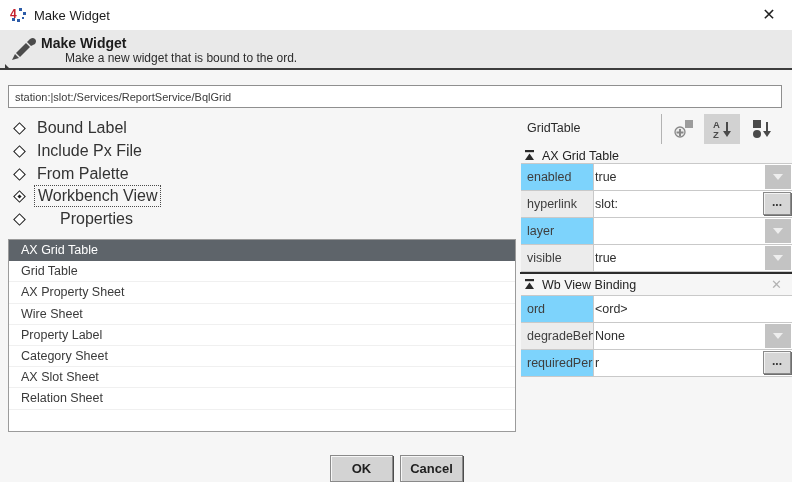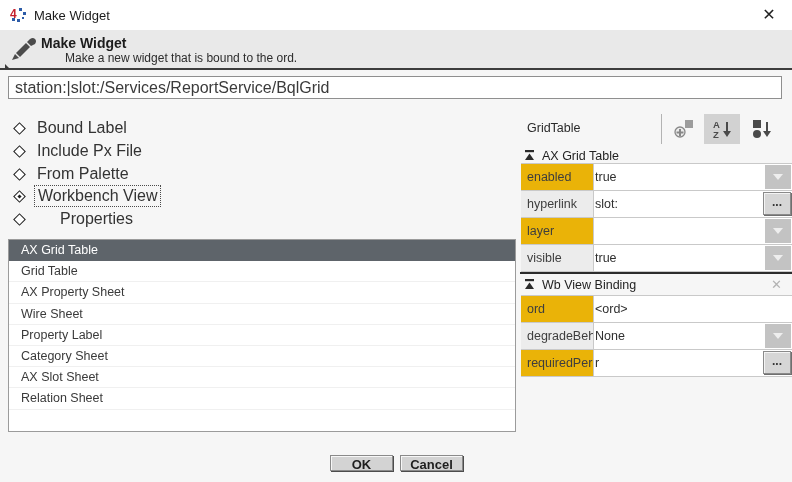--- a/index.html
+++ b/index.html
@@ -16,23 +16,23 @@
   .app-icon { position:absolute; left:10px; top:7px; width:16px; height:16px; }
   .title-text { position:absolute; left:34px; top:8px; font-size:13px; color:#1b1b1b; }
   .close-x { position:absolute; right:12px; top:4px; font-size:16px; color:#222; width:22px; height:22px; text-align:center; line-height:22px; cursor:default; font-weight:400; }
   
   .headerstrip { position:absolute; left:0; top:30px; width:792px; height:40px; background:#e9e9e9; border-bottom:2px solid #3d3d3d; }
   .pencil-wrap { position:absolute; left:3px; top:1px; width:36px; height:38px; }
   .hdr-title { position:absolute; left:41px; top:5px; font-size:14px; font-weight:bold; color:#1c1c1c; }
   .hdr-sub { position:absolute; left:41px; top:21px; font-size:12px; color:#2c2c2c;margin-left:24px; }
   
   .ord-input {
-    position:absolute; left:8px; top:76px; width:774px; height:23px;
+    position:absolute; left:8px; top:85px; width:774px; height:23px;
     background:#fff; border:1px solid #8f8f8f; font-family:inherit;
-    font-size:16px; color:#3b3b3b; padding:0 6px; outline:none;
+    font-size:11px; color:#3b3b3b; padding:0 6px; outline:none;
   }
   
   .radio-row { position:absolute; left:13px; height:18px; display:flex; align-items:center; }
   .diamond { width:9px; height:9px; border:1px solid #1c1c1c; background:#fff; transform:rotate(45deg); margin:0 10px 0 2px; position:relative; flex:none; }
   .diamond .dot { display:none; }
   .radio-row.selected .diamond .dot { display:block; position:absolute; left:2px; top:2px; width:3px; height:3px; background:#1c1c1c; }
   .radio-label { font-size:16px; color:#333; padding:1px 3px; }
   .radio-row.selected .radio-label { border:1px dotted #4a4a4a; }
   
   .listbox { position:absolute; left:8px; top:239px; width:508px; height:193px; background:#fff; border:1px solid #9b9b9b; overflow:hidden; }
@@ -44,30 +44,30 @@
   .ps-sep { position:absolute; left:141px; top:2px; width:1px; height:30px; background:#b3b3b3; }
   .tb-btn { position:absolute; top:2px; width:36px; height:30px; display:flex; align-items:center; justify-content:center; }
   .tb-btn.active { background:#d2d2d2; }
   .tb-add { left:146px; } .tb-alpha { left:184px; } .tb-kind { left:224px; }
   .sec-hdr { position:absolute; left:0; width:272px; height:16px; display:flex; align-items:center; }
   .sec-hdr .collapse { margin:0 7px 0 4px; flex:none; }
   .sec-title { font-size:12.5px; color:#1f1f1f; }
   .sec-close { position:absolute; right:10px; top:0px; font-size:13px; color:#b3b3b3; cursor:default; }
   .pgrid { position:absolute; left:1px; width:271px; border-top:1px solid #c9c9c9; }
   .prow { position:relative; height:27px; border-bottom:1px solid #c9c9c9; background:#fff; }
-  .plabel { position:absolute; left:0; top:0; bottom:0; width:73px; border-right:1px solid #c9c9c9; font-size:12.5px; color:#3e3e3e; line-height:26px; padding-left:6px; overflow:hidden; white-space:nowrap; background:#eab308; }
+  .plabel { position:absolute; left:0; top:0; bottom:0; width:73px; border-right:1px solid #c9c9c9; font-size:12.5px; color:#3e3e3e; line-height:26px; padding-left:6px; overflow:hidden; white-space:nowrap; background:#7dd3fc; }
   .prow.alt .plabel { background:#ececec; }
   .pvalue { position:absolute; left:74px; right:0; top:0; bottom:0; font-size:12.5px; color:#2f2f2f; line-height:26px; overflow:hidden; white-space:nowrap; }
   .dd-btn { position:absolute; right:1px; top:1px; bottom:1px; width:26px; background:#c3c3c3; display:flex; align-items:center; justify-content:center; }
   .dd-btn .tri { width:0; height:0; border-left:5px solid transparent; border-right:5px solid transparent; border-top:6px solid #eeeeee; }
   .el-btn { position:absolute; right:1px; top:1px; width:28px; height:23px; background:#d6d6d6; border:1px solid #8a8a8a; box-shadow:1px 1px 0 #6f6f6f, inset 1px 1px 0 #f4f4f4; font-size:12px; font-weight:bold; color:#333; text-align:center; line-height:18px; }
   .dark-rule { position:absolute; left:0; width:272px; height:2px; background:#2c2c2c; }
   
   .btn {
-    position:absolute; top:455px; width:63px; height:16px; background:#d3d3d3;
+    position:absolute; top:455px; width:63px; height:27px; background:#d3d3d3;
     border:1px solid #8a8a8a; box-shadow:1px 1px 0 #4c4c4c, inset 1px 1px 0 #f7f7f7;
     font-family:inherit; font-size:13px; font-weight:bold; color:#1f1f1f; text-align:center; line-height:18px;
   }
   .btn-ok { left:330px; } .btn-cancel { left:400px; }
 </style>
 </head>
 <body>
 
 <div class="titlebar">
   <span class="app-icon">

